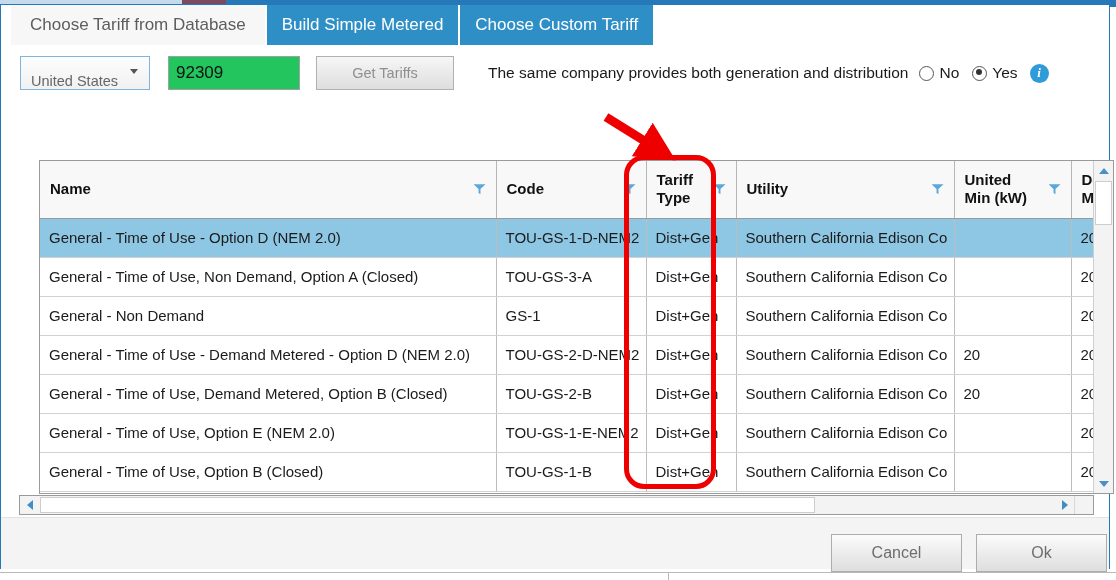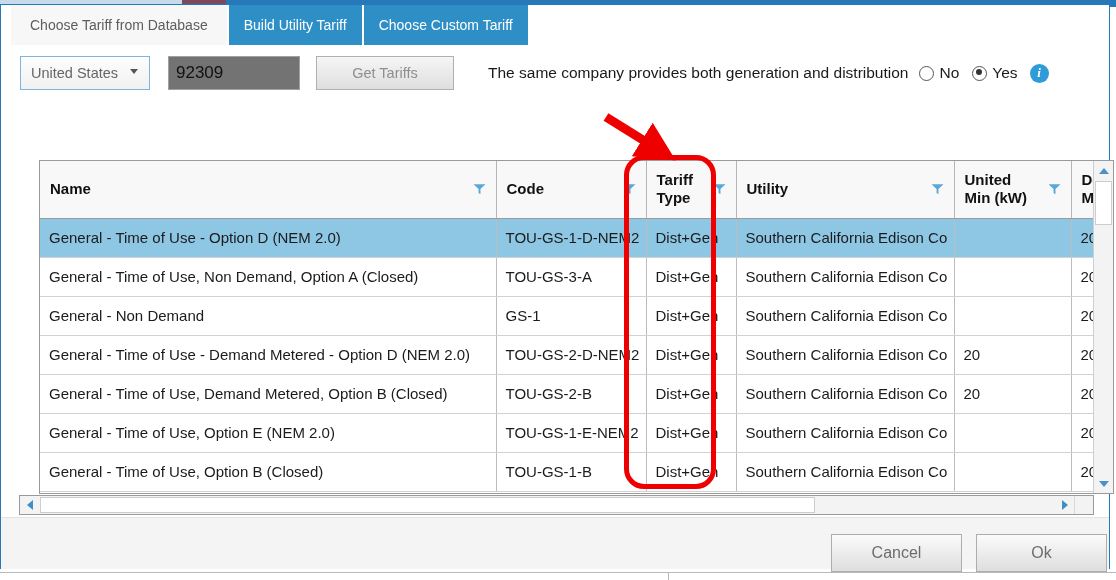--- a/index.html
+++ b/index.html
@@ -101,21 +101,21 @@
     position: relative;
     height: 40px;
     margin-left: 10px;
     display: flex;
     align-items: stretch;
     gap: 2px;
   }
   .tab {
     display: flex; align-items: center;
     padding: 0 15px;
-    font-size: 14px;
+    font-size: 17px;
     cursor: default;
     white-space: nowrap;
     justify-content: center;
   }
   .tab.active {
     background: #f7f7f7;
     color: #5d5d5d;
     padding: 0 19px;
   }
   .tab.inactive {
@@ -129,38 +129,38 @@
     height: 56px;
     display: flex;
     align-items: center;
     padding-left: 19px;
   }
   #country-select-wrap {
     position: relative;
     width: 130px; height: 34px;
     border: 1px solid #7eb4dd;
     background: linear-gradient(#fdfdfd, #f1f1f1);
-    display: flex; align-items: center;
+    display: flex; align-items: flex-end;
     box-sizing: border-box;
   }
   #country-select-label {
     font-size: 14.5px; color: #666; margin-left: 10px;
   }
   #country-chevron {
     position: absolute; right: 11px; top: 12px;
     width: 0; height: 0;
     border-left: 4.5px solid transparent;
     border-right: 4.5px solid transparent;
     border-top: 5.5px solid #555;
   }
   #zip-input {
     margin-left: 18px;
     width: 132px; height: 34px;
     border: 1px solid #a0a0a0;
-    background: #737373;
+    background: #22c55e;
     font-family: "Liberation Sans", sans-serif;
     font-size: 17px;
     color: #111;
     padding: 0 7px;
     box-sizing: border-box;
     outline: none;
   }
   #get-tariffs-button {
     margin-left: 16px;
     width: 138px; height: 34px;
@@ -396,21 +396,21 @@
 </div>
 
 <div id="dialog-window">
 
 
   <div id="tab-strip">
     <div class="tab active">
       <span>Choose Tariff from Database</span>
     </div>
     <div class="tab inactive">
-      <span>Build Utility Tariff</span>
+      <span>Build Simple Metered</span>
     </div>
     <div class="tab inactive">
       <span>Choose Custom Tariff</span>
     </div>
   </div>
 
   <div id="controls-row">
     <div id="country-select-wrap">
       <span id="country-select-label">United States</span>
       <span id="country-chevron"></span>

